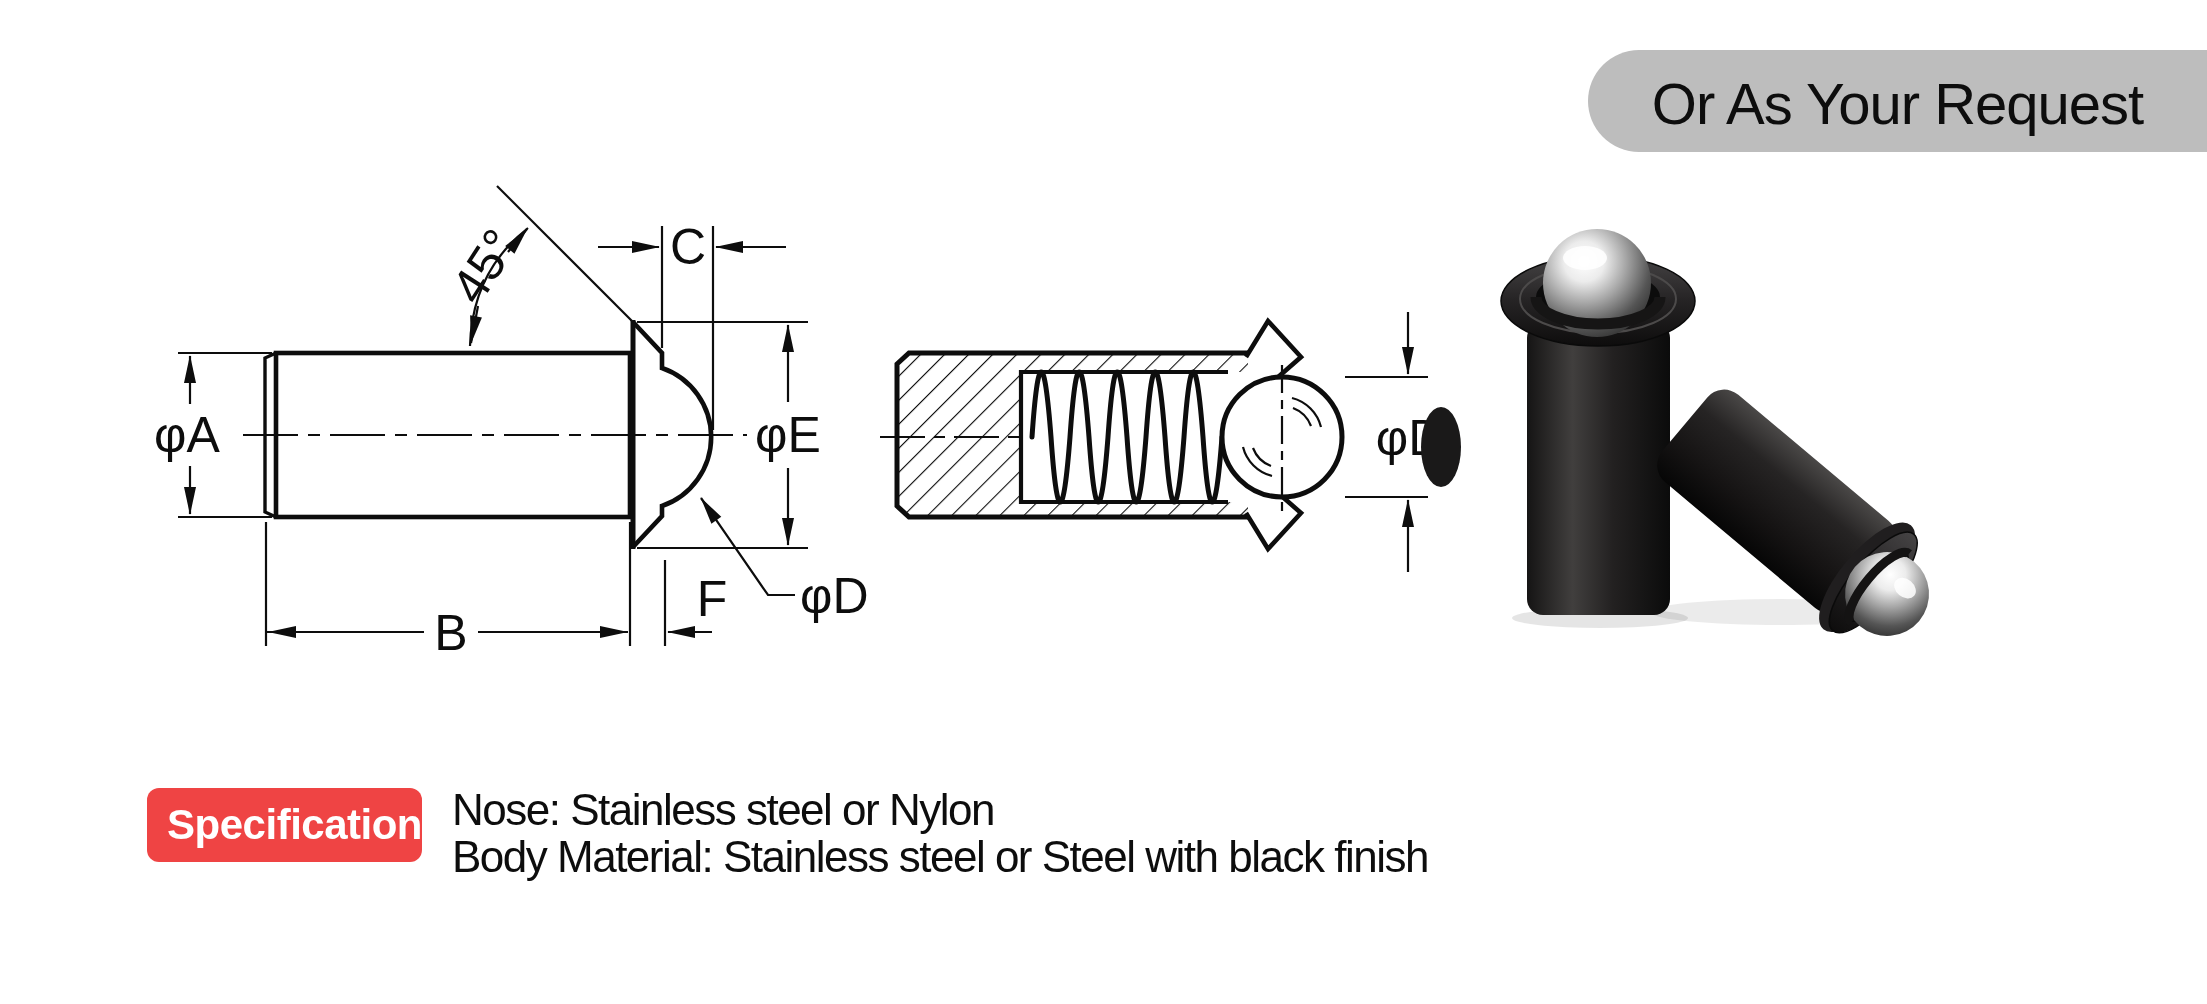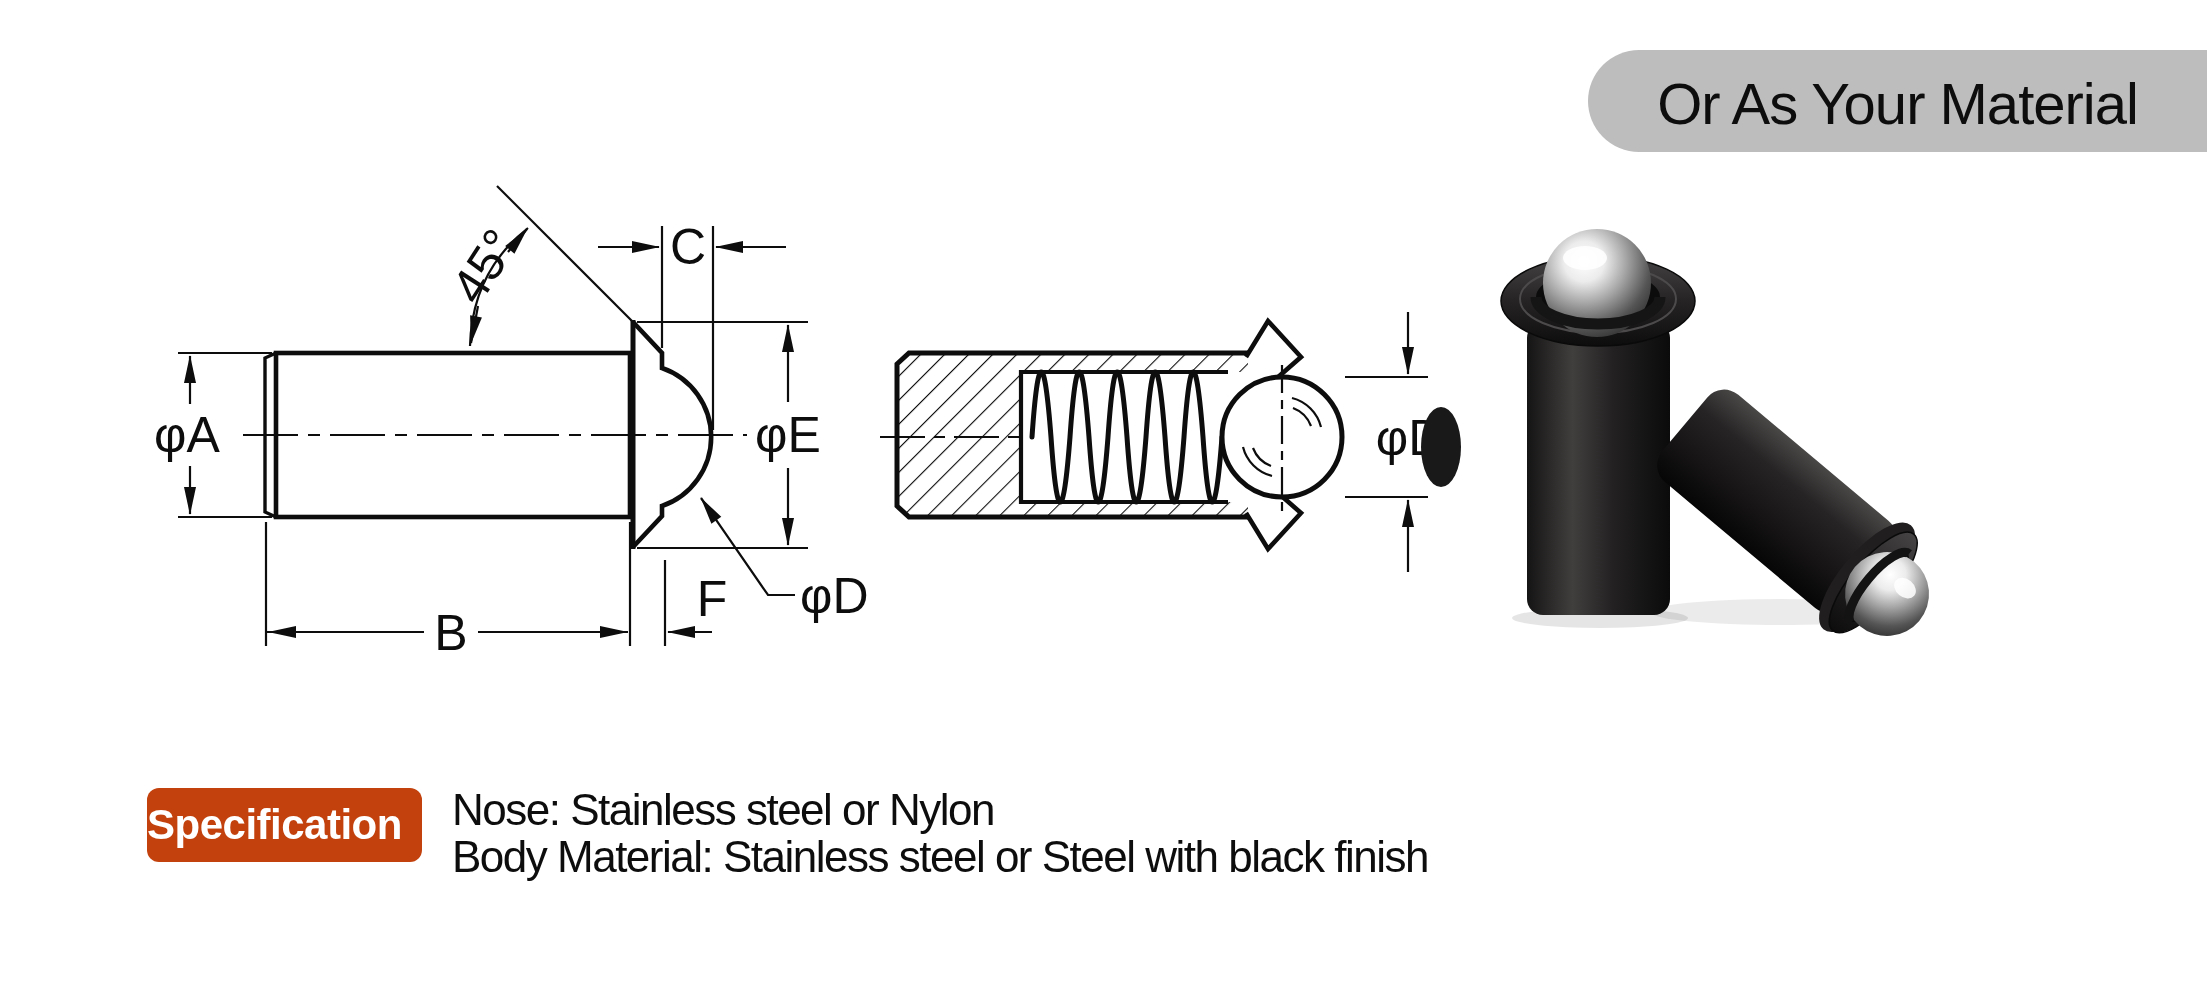--- a/index.html
+++ b/index.html
@@ -12,38 +12,38 @@
     background:#bdbdbd;border-radius:51px 0 0 51px;
     display:flex;align-items:center;justify-content:center;
   }
   .banner-text{
     font-size:58px;letter-spacing:-1px;color:#0d0d0d;white-space:nowrap;
     transform:translateY(2px);
   }
   .diagram-svg{position:absolute;left:0;top:0;}
   .spec-badge{
     position:absolute;left:147px;top:788px;width:275px;height:74px;
-    background:#c2410c;border-radius:12px;
-    display:flex;align-items:center;justify-content:flex-start;
+    background:#ef4444;border-radius:12px;
+    display:flex;align-items:center;justify-content:flex-end;
   }
   .spec-badge-text{color:#ffffff;font-weight:bold;font-size:42px;letter-spacing:-0.5px;}
   .spec-lines{
     position:absolute;left:452px;top:786px;font-size:44px;line-height:47px;
     letter-spacing:-1.5px;color:#0d0d0d;white-space:nowrap;
   }
   .spec-line{height:47px;}
   svg text{font-family:"Liberation Sans", sans-serif;fill:#0d0d0d;}
 </style>
 </head>
 <body>
 
 <div class="canvas">
 
   <div class="banner">
-    <span class="banner-text">Or As Your Material</span>
+    <span class="banner-text">Or As Your Request</span>
   </div>
 
   <svg class="diagram-svg" width="2207" height="1004" viewBox="0 0 2207 1004">
     <defs>
       <marker id="arr" markerUnits="userSpaceOnUse" markerWidth="30" markerHeight="14" refX="28" refY="7" orient="auto">
         <path d="M1,1 L29,7 L1,13 Z" fill="#0d0d0d"></path>
       </marker>
       <pattern id="hatch" width="17" height="17" patternUnits="userSpaceOnUse" patternTransform="rotate(45)">
         <line x1="0" y1="0" x2="0" y2="17" stroke="#0d0d0d" stroke-width="2.2"></line>
       </pattern>

